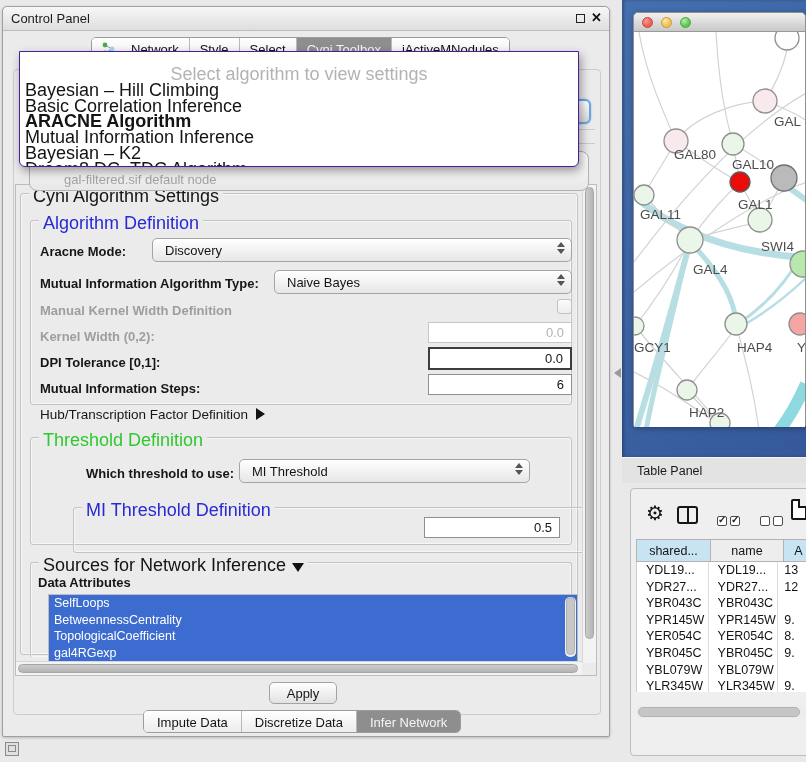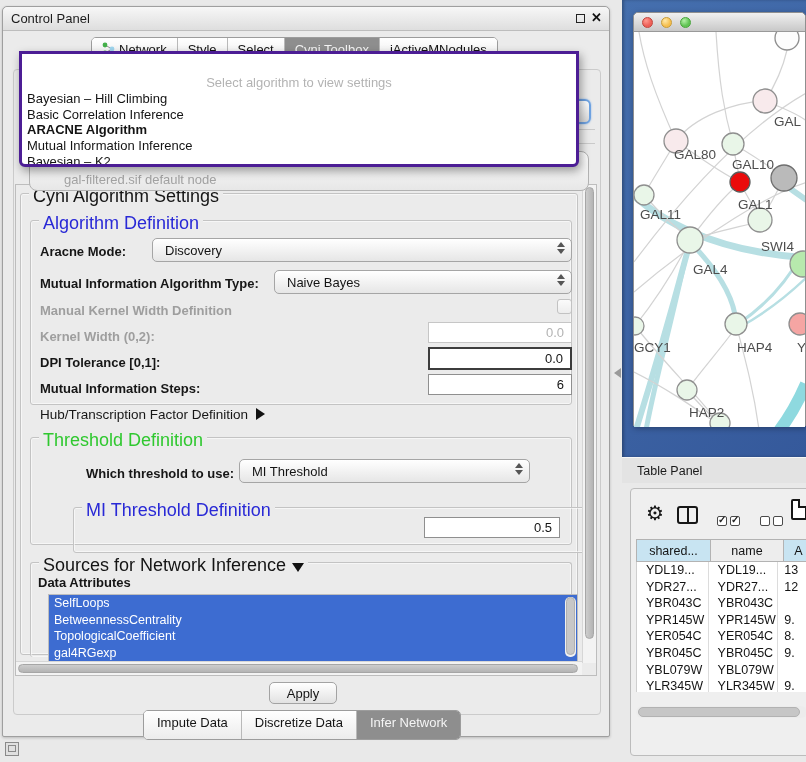--- a/index.html
+++ b/index.html
@@ -26,21 +26,21 @@
   .cp-title { position:absolute; left:8px; top:4px; font-size:13px; color:#1c1c1c; }
   .float-btn { position:absolute; right:24px; top:7px; width:9px; height:9px; border:1.5px solid #222; background:transparent; }
   .close-btn { position:absolute; right:7px; top:3px; font-size:13px; font-weight:bold; color:#111; }
 
   
   .tabbar {
     position:absolute; left:88px; top:30px; height:24px; display:flex;
     border:1px solid #9c9c9c; border-radius:5px; background:#fdfdfd; overflow:hidden;
     font-size:13px;
   }
-  .tab { padding:4px 10px 0 10px; border-right:1px solid #b9b9b9; background:linear-gradient(#ffffff,#ececec); white-space:nowrap; display:flex; gap:4px;text-align:right; }
+  .tab { padding:4px 10px 0 10px; border-right:1px solid #b9b9b9; background:linear-gradient(#ffffff,#ececec); white-space:nowrap; display:flex; gap:16px;text-align:right; }
   .tab:last-child { border-right:none; }
   .tab.sel { background:#8e8e8e; color:#f5f5f5; }
 
   
   .content-frame { position:absolute; left:10px; top:62px; width:588px; height:646px; border:1px solid #cbcbcb; border-radius:4px; }
 
   
   .bg-combo {
     position:absolute; left:26px; top:144px; width:560px; height:40px;
     border:1px solid #b2b2b2; border-radius:8px;
@@ -50,23 +50,23 @@
   .bg-blue-combo {
     position:absolute; left:570px; top:92px; width:18px; height:25px;
     border:2px solid #6fa3e2; border-radius:6px; background:linear-gradient(#ffffff,#d9d9d9);
     z-index:5; box-shadow:0 0 2px #86b4ea;
   }
   .bg-line { position:absolute; left:576px; width:16px; height:1px; background:#cacaca; z-index:5; }
 
   
   .dropdown {
     position:absolute; left:16px; top:44px; width:560px; height:116px;
-    background:#ffffff; border:3px solid #4c1d95; border-radius:0 0 6px 6px;
-    box-shadow: 2px 4px 10px rgba(0,0,0,.38); z-index:50; padding-top:21px;
-    font-size:13px; overflow:hidden;
+    background:#ffffff; border:1px solid #4c1d95; border-radius:0 0 6px 6px;
+    box-shadow: 2px 4px 10px rgba(0,0,0,.38); z-index:50; padding-top:15px;
+    font-size:18px; overflow:hidden;
   }
   .dd-item { height:15.8px; line-height:15.8px; padding-left:5px; white-space:nowrap; }
   .dd-item.prompt { text-align:center; color:#b3b3b3; padding-left:0; }
   .dd-item.bold { font-weight:bold; }
 
   
   .scrollpane {
     position:absolute; left:12px; top:177px; width:582px; height:492px;
     border:1px solid #bdbdbd; background:#ebebeb; overflow:hidden;
   }
@@ -106,21 +106,21 @@
   .list-item { height:16.5px; line-height:16.5px; font-size:12.5px; padding-left:5px; background:#3d6cd1; color:#fff; white-space:nowrap; }
   .list-vscroll { position:absolute; right:1px; top:2px; width:11px; height:60px; background:#f0f0f0; border-radius:5px;}
   .list-vscroll .knob { position:absolute; left:1px; top:0; width:9px; height:58px; background:#c7c7c7; border-radius:5px; border:1px solid #b0b0b0;}
 
   .apply-btn {
     position:absolute; left:266px; top:675px; width:68px; height:22px;
     border:1px solid #a3a3a3; border-radius:5px; background:linear-gradient(#ffffff,#e2e2e2);
     font-size:13px; text-align:center; padding-top:3px;
   }
 
-  .bottom-tabbar { position:absolute; left:140px; top:703px; height:30px; display:flex; border:1px solid #9c9c9c; border-radius:5px; background:#fdfdfd; overflow:hidden; font-size:13px; }
+  .bottom-tabbar { position:absolute; left:140px; top:703px; height:23px; display:flex; border:1px solid #9c9c9c; border-radius:5px; background:#fdfdfd; overflow:hidden; font-size:13px; }
   .btab { padding:4px 13px 0 13px; border-right:1px solid #b9b9b9; background:linear-gradient(#ffffff,#ececec); white-space:nowrap; }
   .btab:last-child { border-right:none; }
   .btab.sel { background:#8e8e8e; color:#f5f5f5; }
 
   .mini-icon { position:absolute; left:5px; top:742px; width:14px; height:14px; border:1.5px solid #8a8a8a; background:#e0e0e0; }
   .mini-icon::after { content:""; position:absolute; left:2px; top:2px; width:6px; height:5px; border:1px solid #8a8a8a; }
 
   .splitter-arrow { position:absolute; left:614px; top:368px; width:0; height:0; border-top:5px solid transparent; border-bottom:5px solid transparent; border-right:7px solid #9a9a9a; }
 
   

